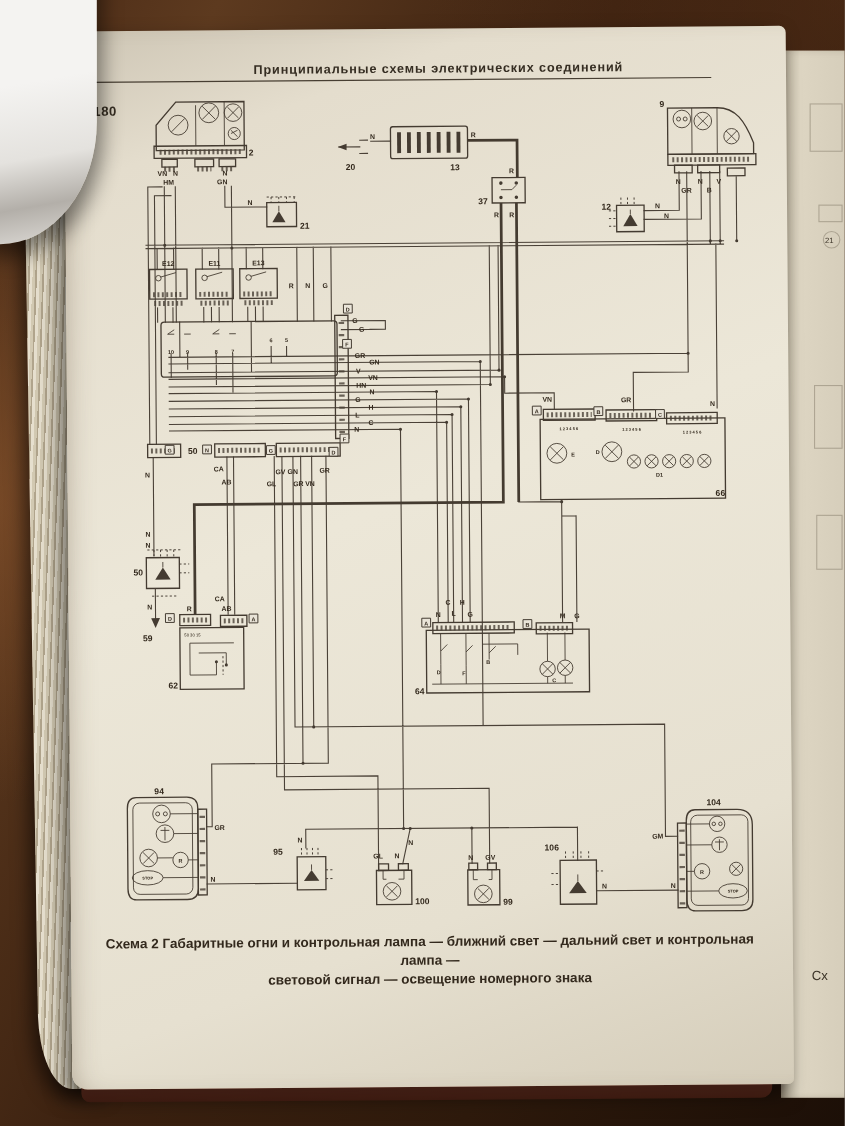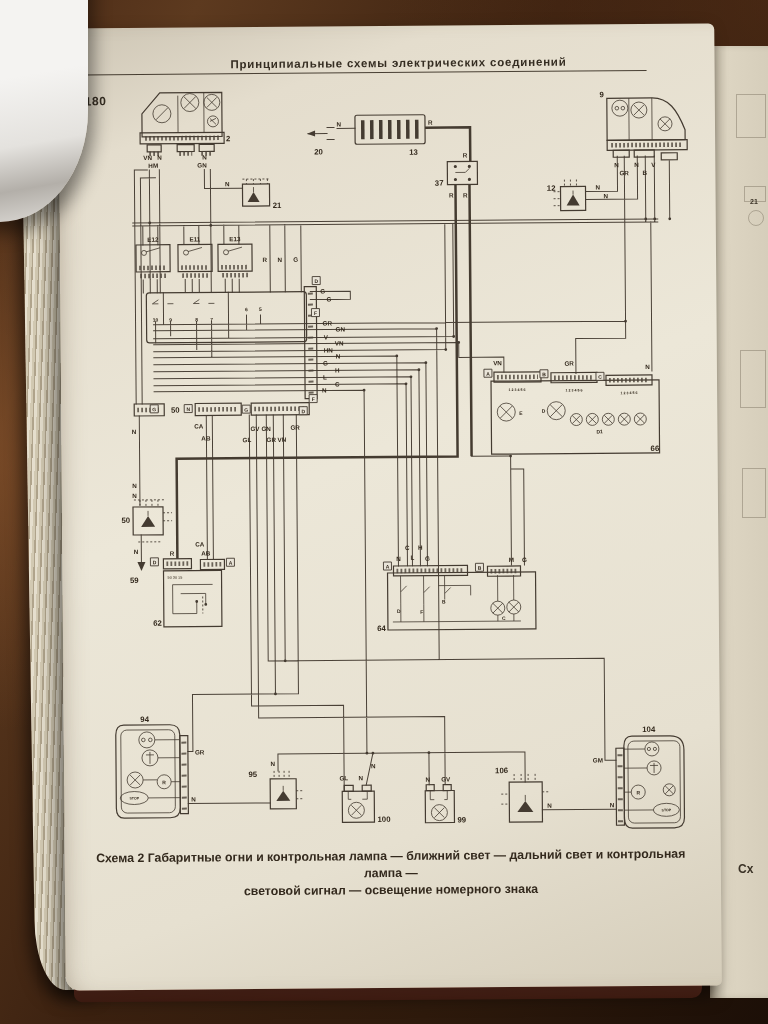--- a/index.html
+++ b/index.html
@@ -7,21 +7,21 @@
     font-family:"Liberation Sans",sans-serif;
     background:
       radial-gradient(circle at -2% 45%, rgba(140,85,45,.55), transparent 28%),
       radial-gradient(circle at 100% 0%, rgba(90,50,25,.5), transparent 30%),
       linear-gradient(115deg,#4a2a16 0%,#5d3a1f 16%,#3b2110 45%,#2e1a0c 72%,#1c0f07 100%);}
   .abs{position:absolute;}
   .page-right{left:710px;top:46px;width:58px;height:952px;z-index:1;
     background:linear-gradient(90deg,#b9b09c,#ddd5c2 30%,#d6cebb);
     box-shadow:inset 6px 0 10px -5px rgba(60,45,30,.6);}
   .page-right .mk{position:absolute;border:1px solid rgba(72,62,46,.55);opacity:.55;}
-  .page-right .txt{position:absolute;color:#3a3226;font-weight:bold;}
+  .page-right .txt{position:absolute;color:#3a3226;font-weight:normal;margin-top:18px;}
   .stack{left:28px;top:34px;width:64px;height:956px;z-index:2;transform:rotate(-0.9deg);
     background:repeating-linear-gradient(93deg,#b0a48c 0 1.5px,#e6dfce 1.5px 4px,#d2c9b2 4px 6.5px);
     border-radius:10px 0 0 30px/34px 0 0 70px;
     box-shadow:-5px 8px 16px rgba(0,0,0,.55);}
   .rededge{left:74px;top:984px;width:628px;height:16px;z-index:2;transform:rotate(-0.4deg);
     background:linear-gradient(#7a3a28,#492014);border-radius:0 0 10px 8px;}
   .page-main{left:62px;top:26px;width:656px;height:962px;z-index:4;transform:rotate(-0.45deg);
     background:linear-gradient(160deg,#cdc5b4 0%,#e4ddcd 12%,#ece7d8 45%,#e6e0d0 78%,#d5cdba 100%);
     border-radius:3px 6px 5px 14px;
     box-shadow:-7px 9px 18px rgba(0,0,0,.5), inset 14px 0 26px -16px rgba(90,70,50,.4);}

